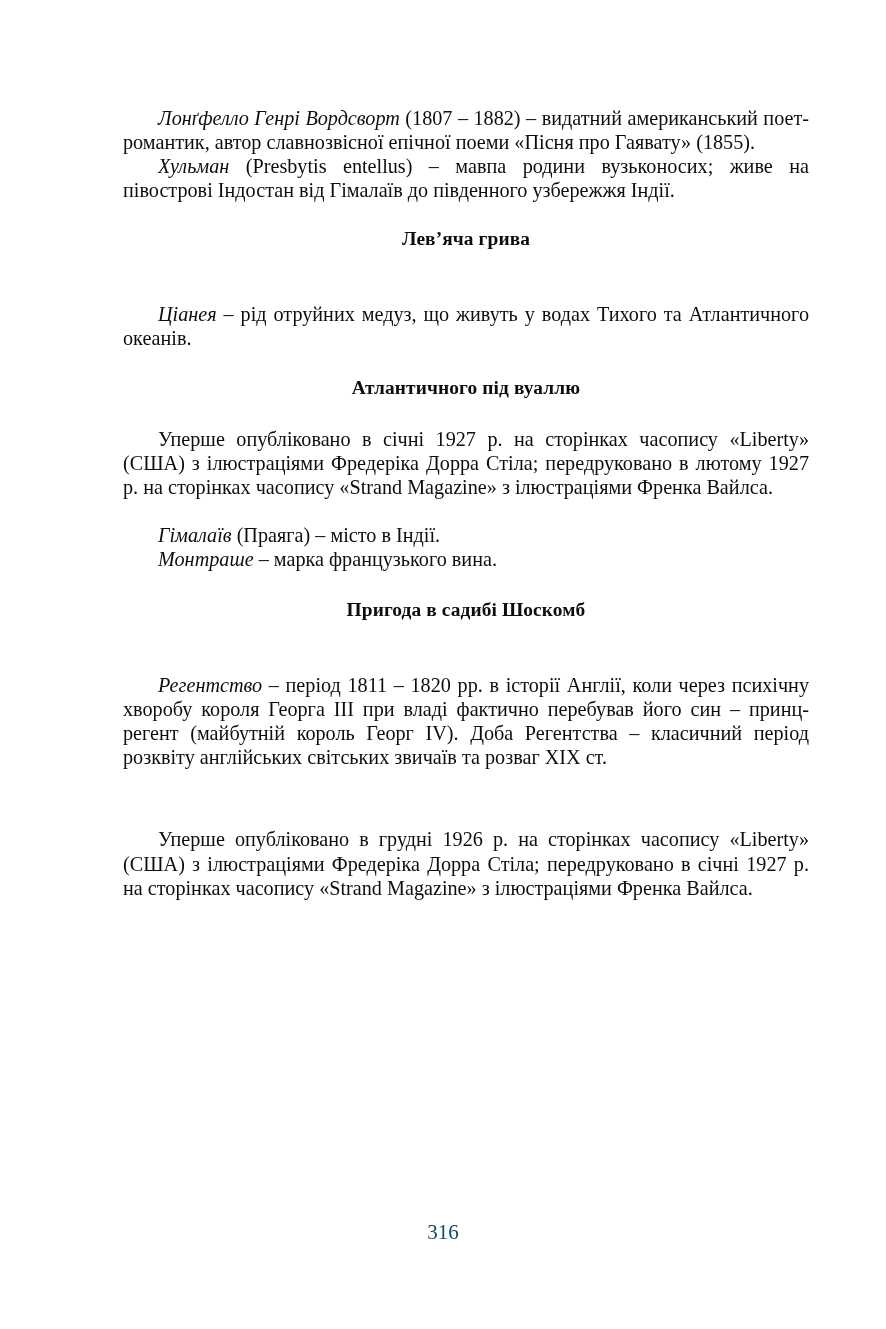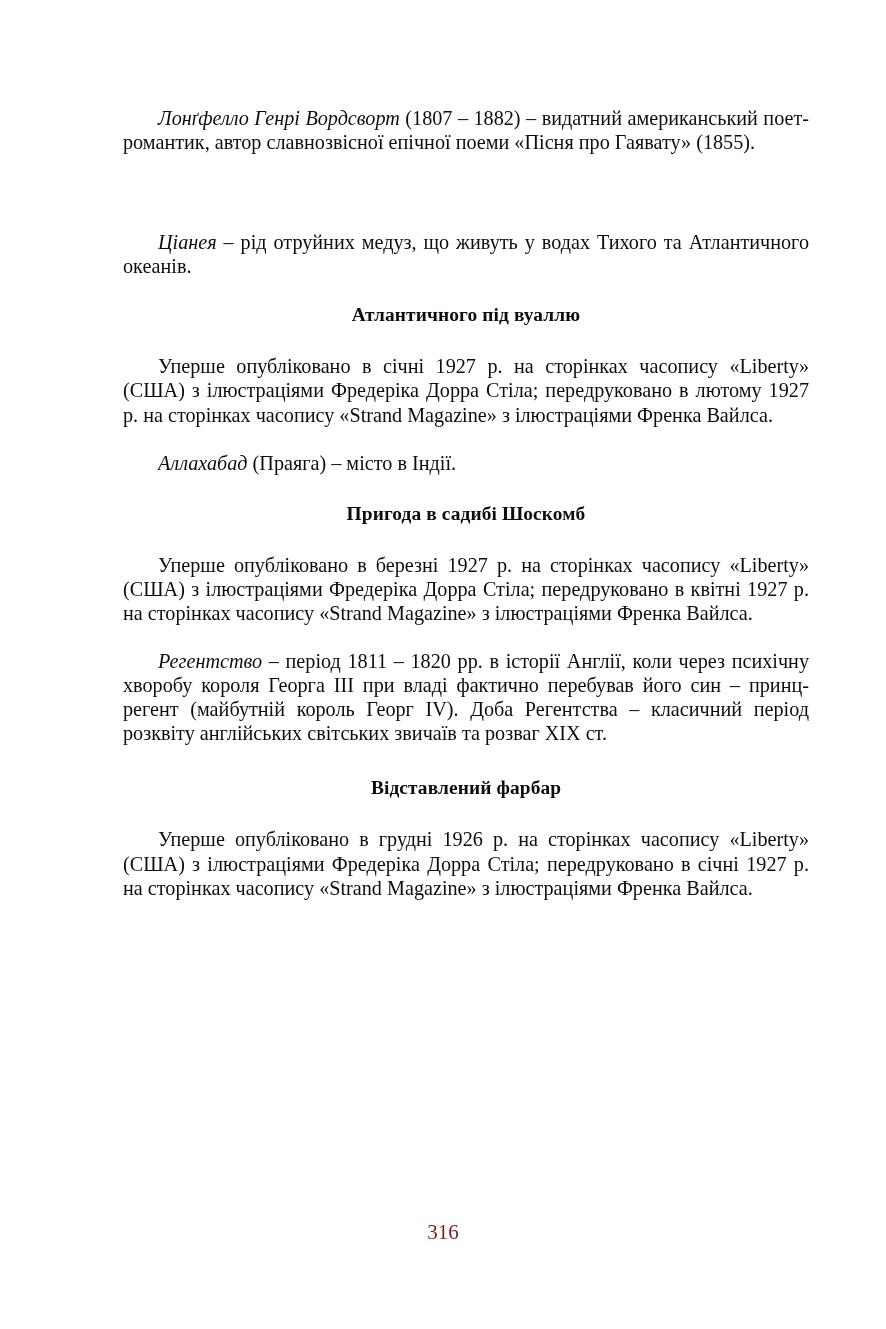--- a/index.html
+++ b/index.html
@@ -58,52 +58,53 @@
   .gap-head-after  { height: 27px; }
 
   .folio {
     position: absolute;
     left: 0;
     right: 0;
     top: 1208px;
     text-align: center;
     font-size: 21px;
     line-height: 24px;
-    color: #7f1d1d;
+    color: #0c4a6e;
   }
 </style>
 </head>
 <body>
 
 <div class="page">
   <div class="content">
 
     <p class="indent"><span class="ital">Лонґфелло Генрі Вордсворт</span><span> (1807 – 1882) – видатний американський поет-романтик, автор славнозвісної епічної поеми «Пісня про Гаявату» (1855).</span></p>
 
+    <p class="indent"><span class="ital">Хульман</span><span> (Presbytis entellus) – мавпа родини вузьконосих; живе на півострові Індостан від Гімалаїв до південного узбережжя Індії.</span></p>
 
     <div class="gap-head-before"></div>
+    <h2 class="section-heading">Лев’яча грива</h2>
     <div class="gap-head-after"></div>
     <div class="gap-sm"></div>
     <p class="indent"><span class="ital">Ціанея</span><span> – рід отруйних медуз, що живуть у водах Тихого та Атлантичного океанів.</span></p>
 
     <div class="gap-head-before"></div>
     <h2 class="section-heading">Атлантичного під вуаллю</h2>
     <div class="gap-head-after"></div>
     <p class="indent">Уперше опубліковано в січні 1927 р. на сторінках часопису «Liberty» (США) з ілюстраціями Фредеріка Дорра Стіла; передруковано в лютому 1927 р. на сторінках часопису «Strand Magazine» з ілюстраціями Френка Вайлса.</p>
     <div class="gap-sm"></div>
-    <p class="indent"><span class="ital">Аллахабад</span><span> (Праяга) – місто в Індії.</span></p>
+    <p class="indent"><span class="ital">Гімалаїв</span><span> (Праяга) – місто в Індії.</span></p>
+    <p class="indent"><span class="ital">Монтраше</span><span> – марка французького вина.</span></p>
 
     <div class="gap-md"></div>
     <h2 class="section-heading">Пригода в садибі Шоскомб</h2>
     <div class="gap-head-after"></div>
-    <p class="indent">Уперше опубліковано в березні 1927 р. на сторінках часопису «Liberty» (США) з ілюстраціями Фредеріка Дорра Стіла; передруковано в квітні 1927 р. на сторінках часопису «Strand Magazine» з ілюстраціями Френка Вайлса.</p>
     <div class="gap-sm"></div>
     <p class="indent"><span class="ital">Регентство</span><span> – період 1811 – 1820 рр. в історії Англії, коли через психічну хворобу короля Георга III при владі фактично перебував його син – принц-регент (майбутній король Георг IV). Доба Регентства – класичний період розквіту англійських світських звичаїв та розваг XIX ст.</span></p>
 
     <div class="gap-lg"></div>
-    <h2 class="section-heading">Відставлений фарбар</h2>
     <div class="gap-head-after"></div>
     <p class="indent">Уперше опубліковано в грудні 1926 р. на сторінках часопису «Liberty» (США) з ілюстраціями Фредеріка Дорра Стіла; передруковано в січні 1927 р. на сторінках часопису «Strand Magazine» з ілюстраціями Френка Вайлса.</p>
 
   </div>
 
   <div class="folio">316</div>
 </div>
 
 </body></html>

